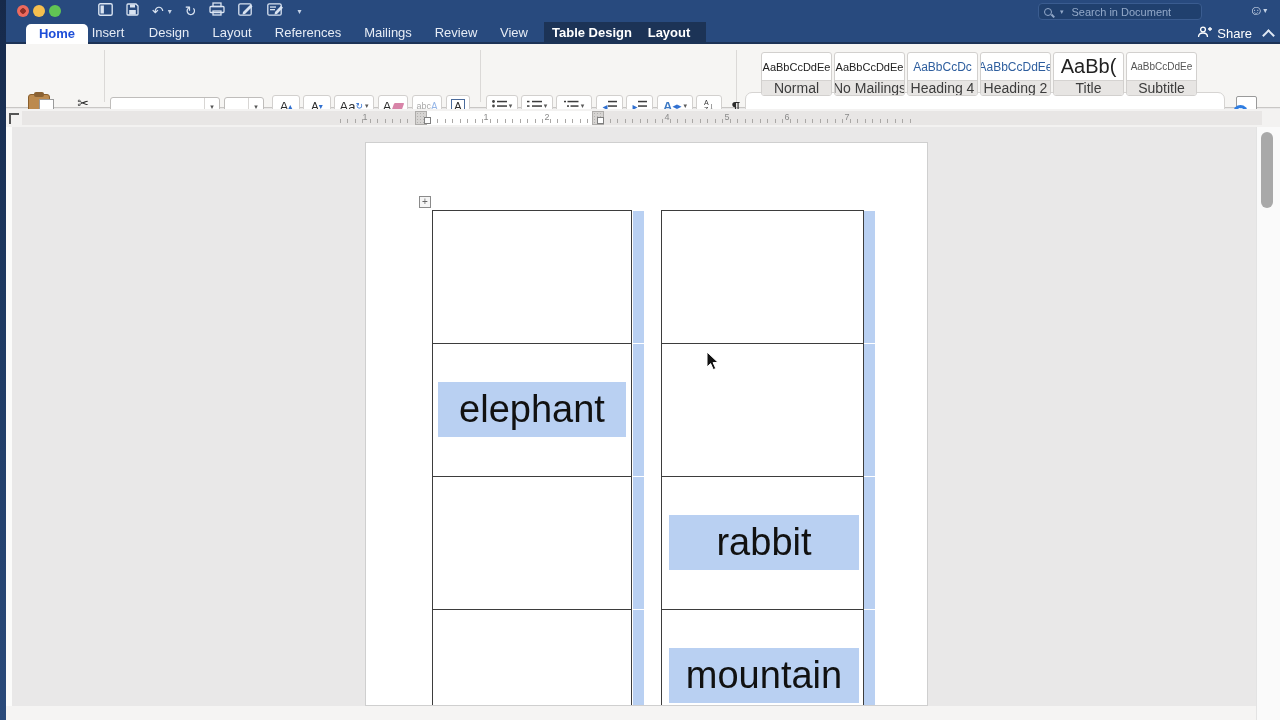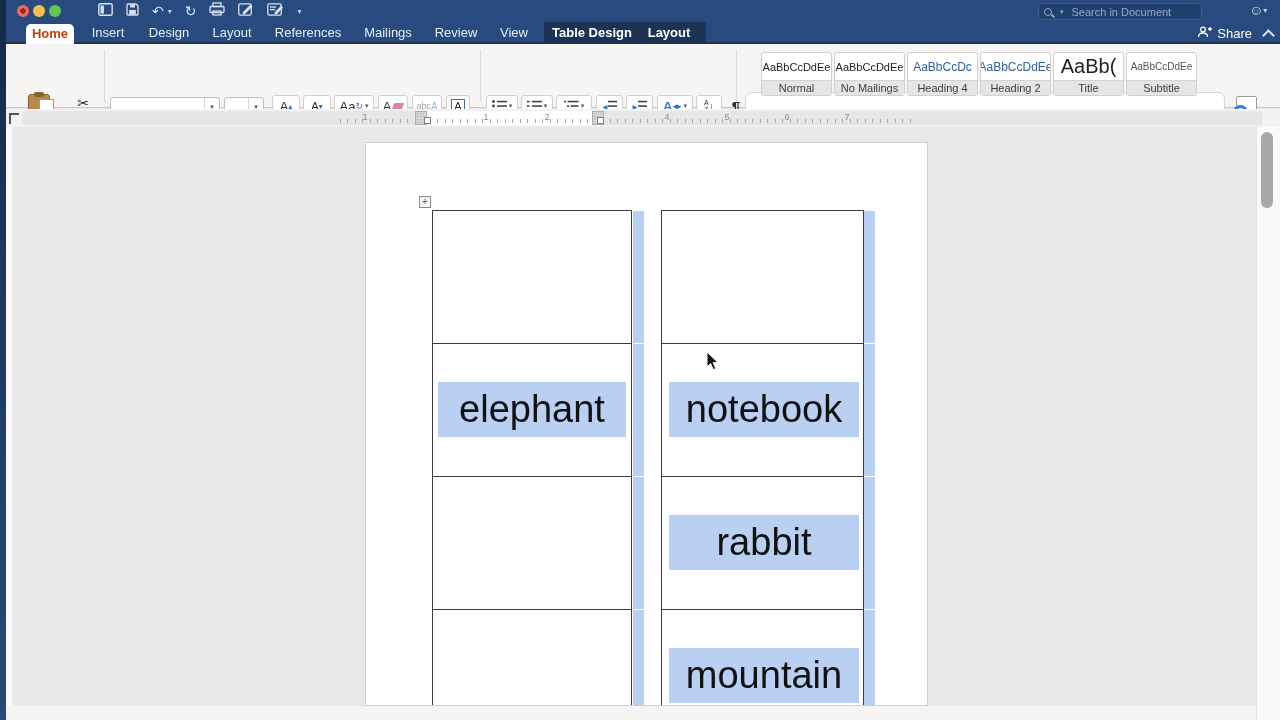--- a/index.html
+++ b/index.html
@@ -30,22 +30,22 @@
   .smiley { position:absolute; left:1243px; top:2px; color:#d9e3f1; font-size:14px; }
   .smiley .caret { font-size:8px; vertical-align:2px; color:#c4d2e6; }
 
   
   .tabrow { position:absolute; left:6px; top:22px; width:1274px; height:22px; background:#284a7e; }
   .tabrow::after { content:""; position:absolute; left:0; bottom:0; width:100%; height:2px; background:#1c3356; }
   .ctx-bg { position:absolute; left:538px; top:0; width:162px; height:22px; background:#1c3356; }
   .tab { position:absolute; top:0; height:22px; line-height:22px; font-size:13px; color:#e6ecf5;
     transform:translateX(-50%); white-space:nowrap; }
   .tab.ctx { color:#ffffff; font-weight:bold; z-index:2; }
-  .tab.active { transform:none; left:20px; top:2px; width:48px; height:20px; line-height:20px; text-align:center;
-    background:#ffffff; color:#c2410c; font-weight:bold; border-radius:5px 5px 0 0; z-index:3; }
+  .tab.active { transform:none; left:20px; top:2px; width:62px; height:20px; line-height:20px; text-align:center;
+    background:#ffffff; color:#1d4ed8; font-weight:bold; border-radius:5px 5px 0 0; z-index:3; }
   .share { position:absolute; right:28px; top:0; height:22px; display:flex; align-items:center; gap:5px;
     color:#ffffff; font-size:13px; }
   .collapse { position:absolute; right:8px; top:7px; width:8px; height:8px; }
   .collapse::before { content:""; position:absolute; left:0; top:2px; width:7px; height:7px;
     border-left:2px solid #dfe8f4; border-top:2px solid #dfe8f4; transform:rotate(45deg); }
 
   
   .ribbon { position:absolute; left:6px; top:44px; width:1274px; height:64px; background:#f6f5f3;
     border-bottom:1px solid #c9c7c5; }
   .vsep { position:absolute; top:6px; width:1px; height:52px; background:#dbd9d7; }
@@ -76,21 +76,21 @@
   .cyan-bar { position:absolute; left:2px; bottom:2px; width:16px; height:4px; background:#3fe0d5; }
   svg.bars rect { fill:#3c3c3c; }
 
   
   .gallery { position:absolute; left:739px; top:48px; width:480px; height:56px; background:#ffffff;
     border:1px solid #d6d4d2; border-radius:7px; }
   .chip { position:absolute; top:8px; width:71px; height:44px; border:1px solid #d2d0ce; border-radius:3px;
     background:#fff; overflow:hidden; }
   .chip .sample { height:27px; display:flex; align-items:center; justify-content:center;
     font-size:11px; color:#222; white-space:nowrap; }
-  .chip .slabel { height:15px; background:#e7e5e3; border-top:1px solid #d5d3d1; font-size:11px;
+  .chip .slabel { height:15px; background:#e7e5e3; border-top:1px solid #d5d3d1; font-size:14px;
     color:#3c3c3c; display:flex; align-items:center; justify-content:center; white-space:nowrap; }
   .chip.h1 .sample, .chip.h2 .sample { color:#2e5e9e; font-size:12px; }
   .chip.title .sample { font-size:20px; }
   .chip.subtitle .sample { color:#555; font-size:10px; }
   .more-styles { position:absolute; left:1203px; top:70px; font-size:10px; color:#3c3c3c; }
   .stylespane-icon { position:absolute; left:1230px; top:52px; width:21px; height:26px; background:#fff;
     border:1px solid #9a9a9a; border-radius:2px; }
   .stylespane-icon .dot { position:absolute; left:-4px; top:8px; width:15px; height:15px; border-radius:50%;
     background:#2f7de1; color:#fff; font-size:10px; line-height:15px; text-align:center; }
   .stylespane-label { position:absolute; left:1220px; top:82px; width:42px; font-size:10px; color:#3c3c3c;
@@ -510,21 +510,20 @@
       <div class="cell" style="left:66px;top:67px;width:200px;height:134px"></div>
       <div class="cell" style="left:295px;top:67px;width:203px;height:134px"></div>
       <div class="strip" style="left:267px;top:68px;height:132px"></div>
       <div class="strip" style="left:498px;top:68px;height:132px"></div>
 
       <div class="cell" style="left:66px;top:200px;width:200px;height:134px"></div>
       <div class="cell" style="left:295px;top:200px;width:203px;height:134px"></div>
       <div class="strip" style="left:267px;top:201px;height:132px"></div>
       <div class="strip" style="left:498px;top:201px;height:132px"></div>
       <div class="band" style="left:72px;top:239px;width:188px">elephant</div>
-      <div class="band" style="left:303px;top:239px;width:190px">notebook</div>
 
       <div class="cell" style="left:66px;top:333px;width:200px;height:134px"></div>
       <div class="cell" style="left:295px;top:333px;width:203px;height:134px"></div>
       <div class="strip" style="left:267px;top:334px;height:132px"></div>
       <div class="strip" style="left:498px;top:334px;height:132px"></div>
       <div class="band" style="left:303px;top:372px;width:190px">rabbit</div>
 
       <div class="cell" style="left:66px;top:466px;width:200px;height:134px"></div>
       <div class="cell" style="left:295px;top:466px;width:203px;height:134px"></div>
       <div class="strip" style="left:267px;top:467px;height:97px"></div>

